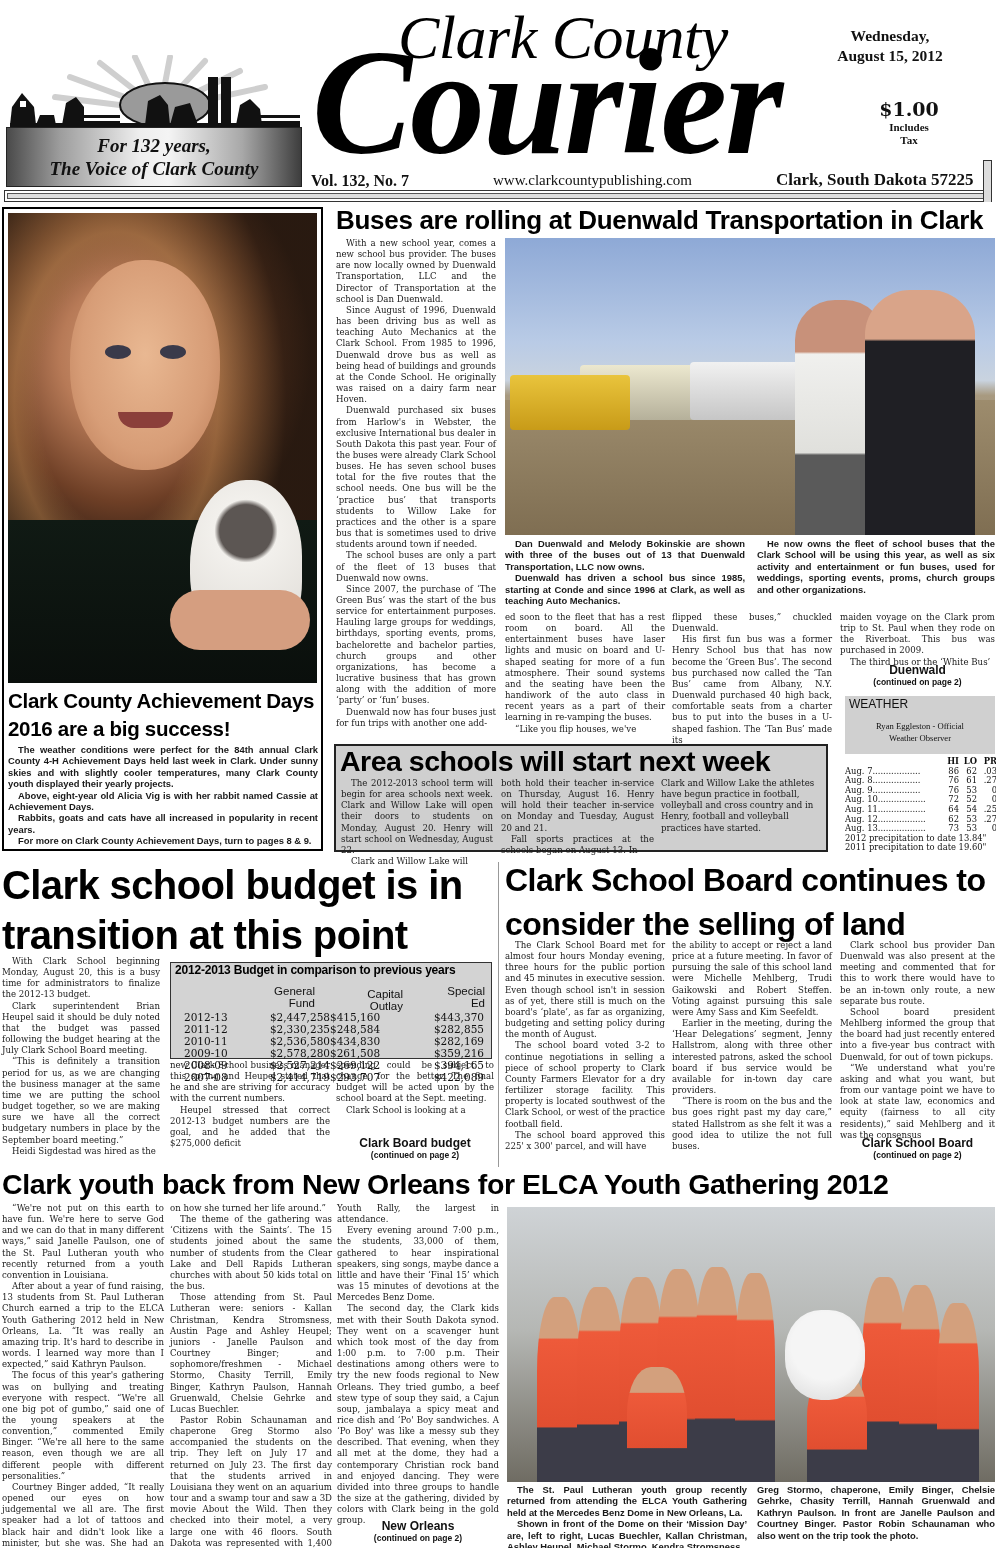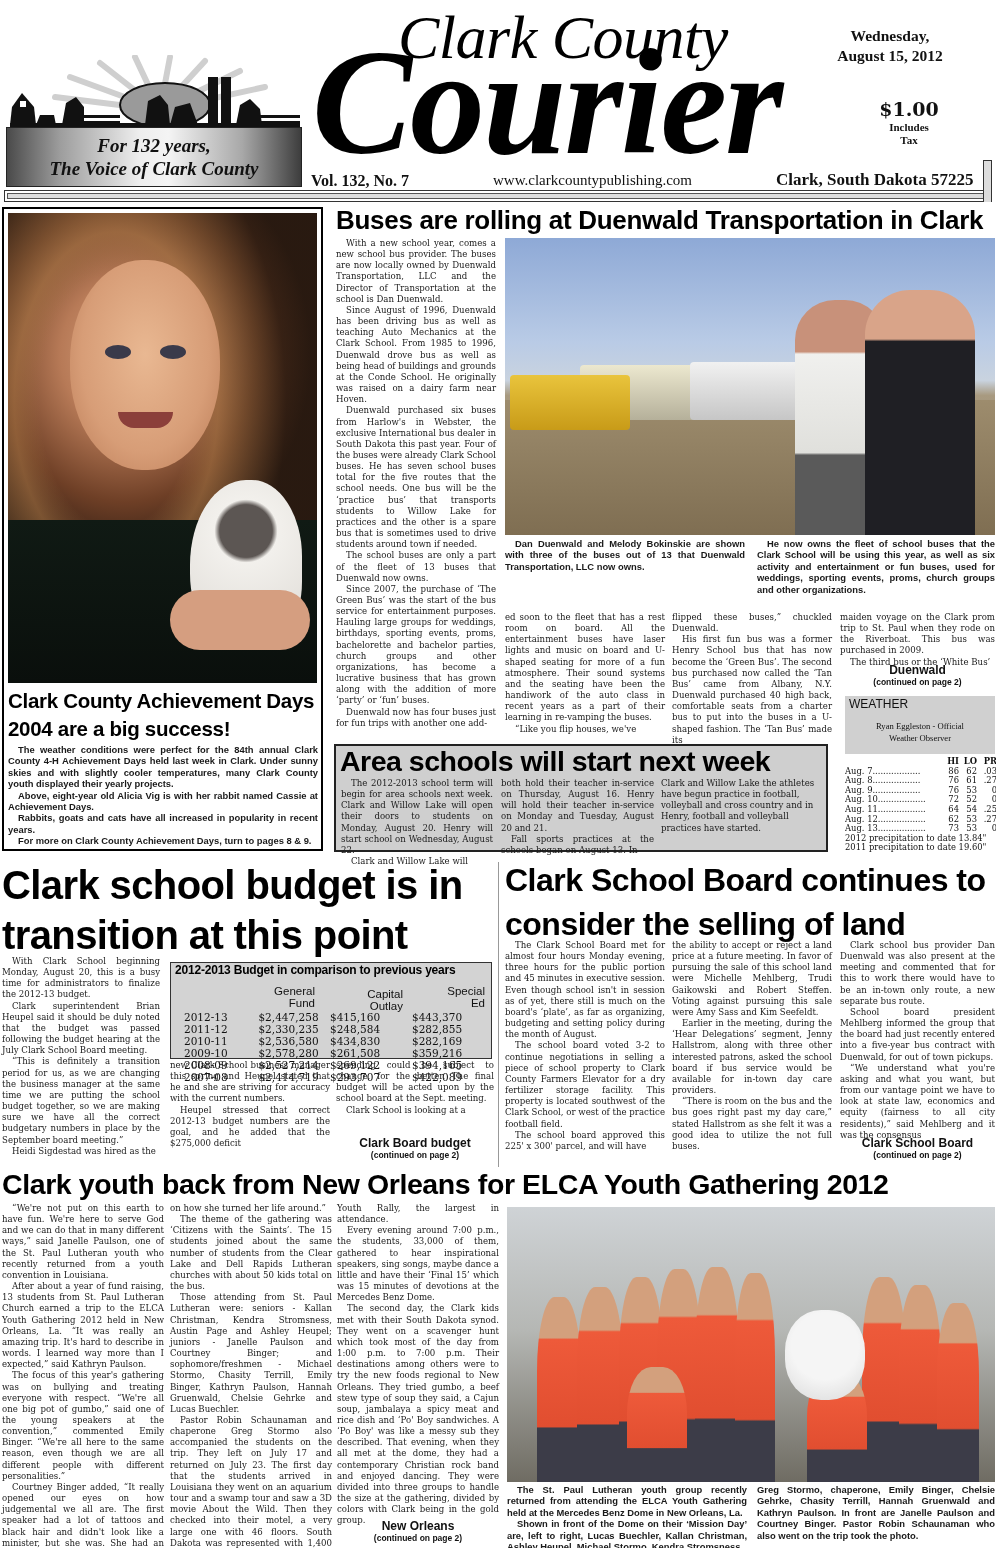--- a/index.html
+++ b/index.html
@@ -88,23 +88,23 @@
 
 #budget-head{left:2px;top:860px;width:490px;font-size:40px;line-height:50px;white-space:normal;letter-spacing:-0.6px}
 #col-divider{left:498px;top:862px;width:1px;height:305px;background:#999}
 #budget-c1{left:2px;top:956px;width:158px}
 #budget-table{left:170px;top:962px;width:322px;height:97px;border:1px solid #333;background:#d3d3d3}
 #bt-title{left:175px;top:962px;width:316px;font-size:12px;line-height:16px;letter-spacing:-0.2px}
 .bt-h{font-family:"Liberation Sans",sans-serif;font-size:11.5px;line-height:12px;text-align:right;color:#111}
 #bt-rows{left:172px;top:1011px;width:320px;font-family:"DejaVu Serif",serif;font-size:10.5px;line-height:12px}
 #bt-rows .r{display:flex}
 #bt-rows .r span:nth-child(1){width:75px;padding-left:12px}
-#bt-rows .r span:nth-child(2){width:83px;text-align:center}
+#bt-rows .r span:nth-child(2){width:83px;text-align:right}
 #bt-rows .r span:nth-child(3){width:82px;text-align:left}
-#bt-rows .r span:nth-child(4){width:72px;text-align:left}
+#bt-rows .r span:nth-child(4){width:72px;text-align:right}
 #budget-c2{left:170px;top:1060px;width:160px}
 #budget-c3{left:336px;top:1060px;width:158px}
 #budget-jump{left:336px;top:1137px;width:158px}
 
 
 #board-head{left:505px;top:858px;width:490px;font-size:32px;line-height:44px;white-space:normal;letter-spacing:-0.5px}
 #board-c1{left:505px;top:940px;width:160px}
 #board-c2{left:672px;top:940px;width:160px}
 #board-c3{left:840px;top:940px;width:155px}
 #board-jump{left:840px;top:1137px;width:155px}
@@ -173,21 +173,21 @@
 <div id="girl-box" class="abs"></div>
 <div id="girl-photo" class="abs"></div>
 <div id="girl-hair" class="abs"></div>
 <div id="girl-shirt" class="abs"></div>
 <div id="girl-face" class="abs"></div>
 <div id="girl-eye1" class="abs"></div>
 <div id="girl-eye2" class="abs"></div>
 <div id="girl-mouth" class="abs"></div>
 <div id="rabbit" class="abs"></div>
 <div id="girl-hands" class="abs"></div>
-<div id="ach-head" class="abs headline">Clark County Achievement Days 2004 are a big success!</div>
+<div id="ach-head" class="abs headline">Clark County Achievement Days 2016 are a big success!</div>
 <div id="ach-text" class="abs cap-text">
   <p>The weather conditions were perfect for the 84th annual Clark County 4-H Achievement Days held last week in Clark.  Under sunny skies and with slightly cooler temperatures, many Clark County youth displayed their yearly projects.</p>
   <p>Above, eight-year old Alicia Vig is with her rabbit named Cassie at Achievement Days.</p>
   <p>Rabbits, goats and cats have all increased in popularity in recent years.</p>
   <p>For more on Clark County Achievement Days, turn to pages 8 &amp; 9.</p>
 </div>
 
 <div id="bus-head" class="abs headline">Buses are rolling at Duenwald Transportation in Clark</div>
 <div id="bus-col1" class="abs body-text">
   <p>With a new school year, comes a new school bus provider.  The buses are now locally owned by Duenwald Transportation, LLC and the Director of Transportation at the school is Dan Duenwald.</p>
@@ -199,20 +199,21 @@
 </div>
 <div id="bus-photo" class="abs"></div>
 <div id="bus-ground" class="abs"></div>
 <div id="bus2" class="abs"></div>
 <div id="bus1" class="abs"></div>
 <div id="bus3" class="abs"></div>
 <div id="man" class="abs"></div>
 <div id="woman" class="abs"></div>
 <div id="bus-cap1" class="abs cap-text">
   <p>Dan Duenwald and Melody Bokinskie are shown with three of the buses out of 13 that Duenwald Transportation, LLC now owns.</p>
+  <p>Duenwald has driven a school bus since 1985, starting at Conde and since 1996 at Clark, as well as teaching Auto Mechanics.</p>
 </div>
 <div id="bus-cap2" class="abs cap-text">
   <p>He now owns the fleet of school buses that the Clark School will be using this year, as well as six activity and entertainment or fun buses, used for weddings, sporting events, proms, church groups and other organizations.</p>
 </div>
 <div id="bus-col2" class="abs body-text">
   <p style="text-indent:0">ed soon to the fleet that has a rest room on board.  All the entertainment buses have laser lights and music on board and U-shaped seating for more of a fun atmosphere. Their sound systems and the seating have been the handiwork of the auto class in recent years as a part of their learning in re-vamping the buses.</p>
   <p>“Like you flip houses, we've</p>
 </div>
 <div id="bus-col3" class="abs body-text">
   <p style="text-indent:0">flipped these buses,” chuckled Duenwald.</p>

